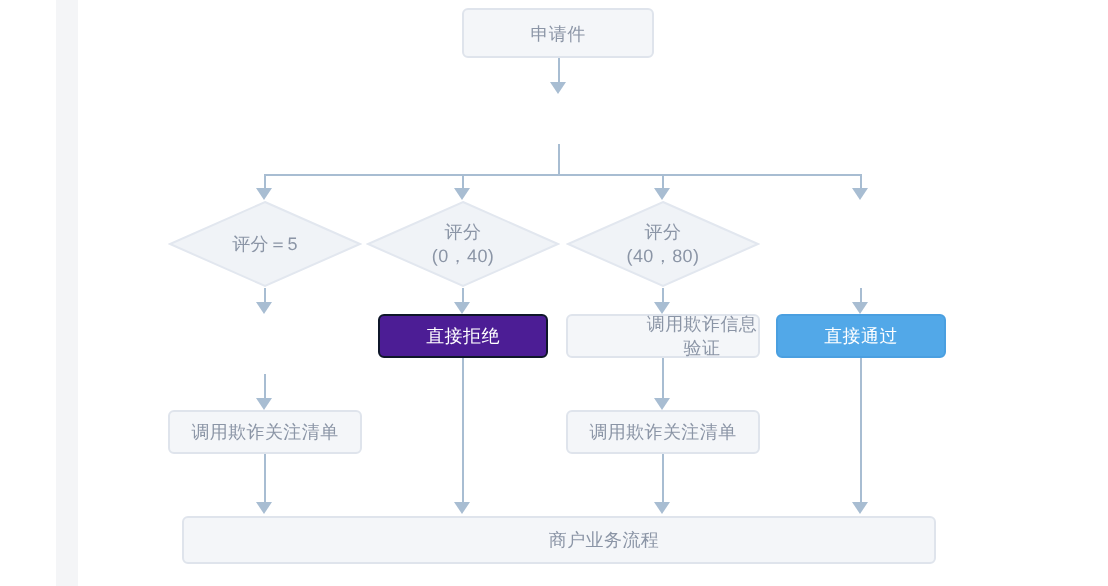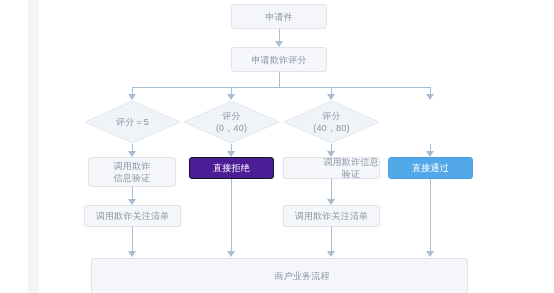--- a/index.html
+++ b/index.html
@@ -118,21 +118,20 @@
 <div id="canvas">
 
   <div class="left-gutter"></div>
   <div class="right-gutter"></div>
 
   <div class="node plain" style="left:203px; top:4px; width:96px; height:25px;">申请件</div>
 
   <div class="vline" style="left:251px; top:29px; height:14px;"></div>
   <div class="arrowhead" style="left:247px; top:41px;"></div>
 
-  <div class="node plain" style="left:203px; top:47px; width:96px; height:25px;">申请欺诈评分</div>
 
   <div class="vline" style="left:251px; top:72px; height:15px;"></div>
   <div class="hline" style="left:104px; top:87px; width:299px;"></div>
 
   <div class="vline" style="left:104px; top:87px; height:9px;"></div>
   <div class="arrowhead" style="left:100px; top:94px;"></div>
 
   <div class="vline" style="left:203px; top:87px; height:9px;"></div>
   <div class="arrowhead" style="left:199px; top:94px;"></div>
 
@@ -171,22 +170,20 @@
 
   <div class="vline" style="left:203px; top:144px; height:9px;"></div>
   <div class="arrowhead" style="left:199px; top:151px;"></div>
 
   <div class="vline" style="left:303px; top:144px; height:9px;"></div>
   <div class="arrowhead" style="left:299px; top:151px;"></div>
 
   <div class="vline" style="left:402px; top:144px; height:9px;"></div>
   <div class="arrowhead" style="left:398px; top:151px;"></div>
 
-  <div class="node plain" style="left:60px; top:157px; width:88px; height:30px;">调用欺诈
-信息验证</div>
 
   <div class="node danger" style="left:161px; top:157px; width:85px; height:22px;">直接拒绝</div>
 
   <div class="node plain" style="left:255px; top:157px; width:97px; height:22px;padding-left:39px;">调用欺诈信息验证</div>
 
   <div class="node primary" style="left:360px; top:157px; width:85px; height:22px;text-align:center;">直接通过</div>
 
   <div class="vline" style="left:104px; top:187px; height:14px;"></div>
   <div class="arrowhead" style="left:100px; top:199px;"></div>
 
@@ -202,15 +199,15 @@
   <div class="node plain" style="left:56px; top:205px; width:97px; height:22px;">调用欺诈关注清单</div>
 
   <div class="node plain" style="left:255px; top:205px; width:97px; height:22px;">调用欺诈关注清单</div>
 
   <div class="vline" style="left:104px; top:227px; height:26px;"></div>
   <div class="arrowhead" style="left:100px; top:251px;"></div>
 
   <div class="vline" style="left:303px; top:227px; height:26px;"></div>
   <div class="arrowhead" style="left:299px; top:251px;"></div>
 
-  <div class="node plain" style="left:63px; top:258px; width:377px; height:36px;padding-left:45px;">商户业务流程</div>
+  <div class="node plain" style="left:63px; top:258px; width:377px; height:24px;padding-left:45px;">商户业务流程</div>
 
 </div>
 
 </body></html>

